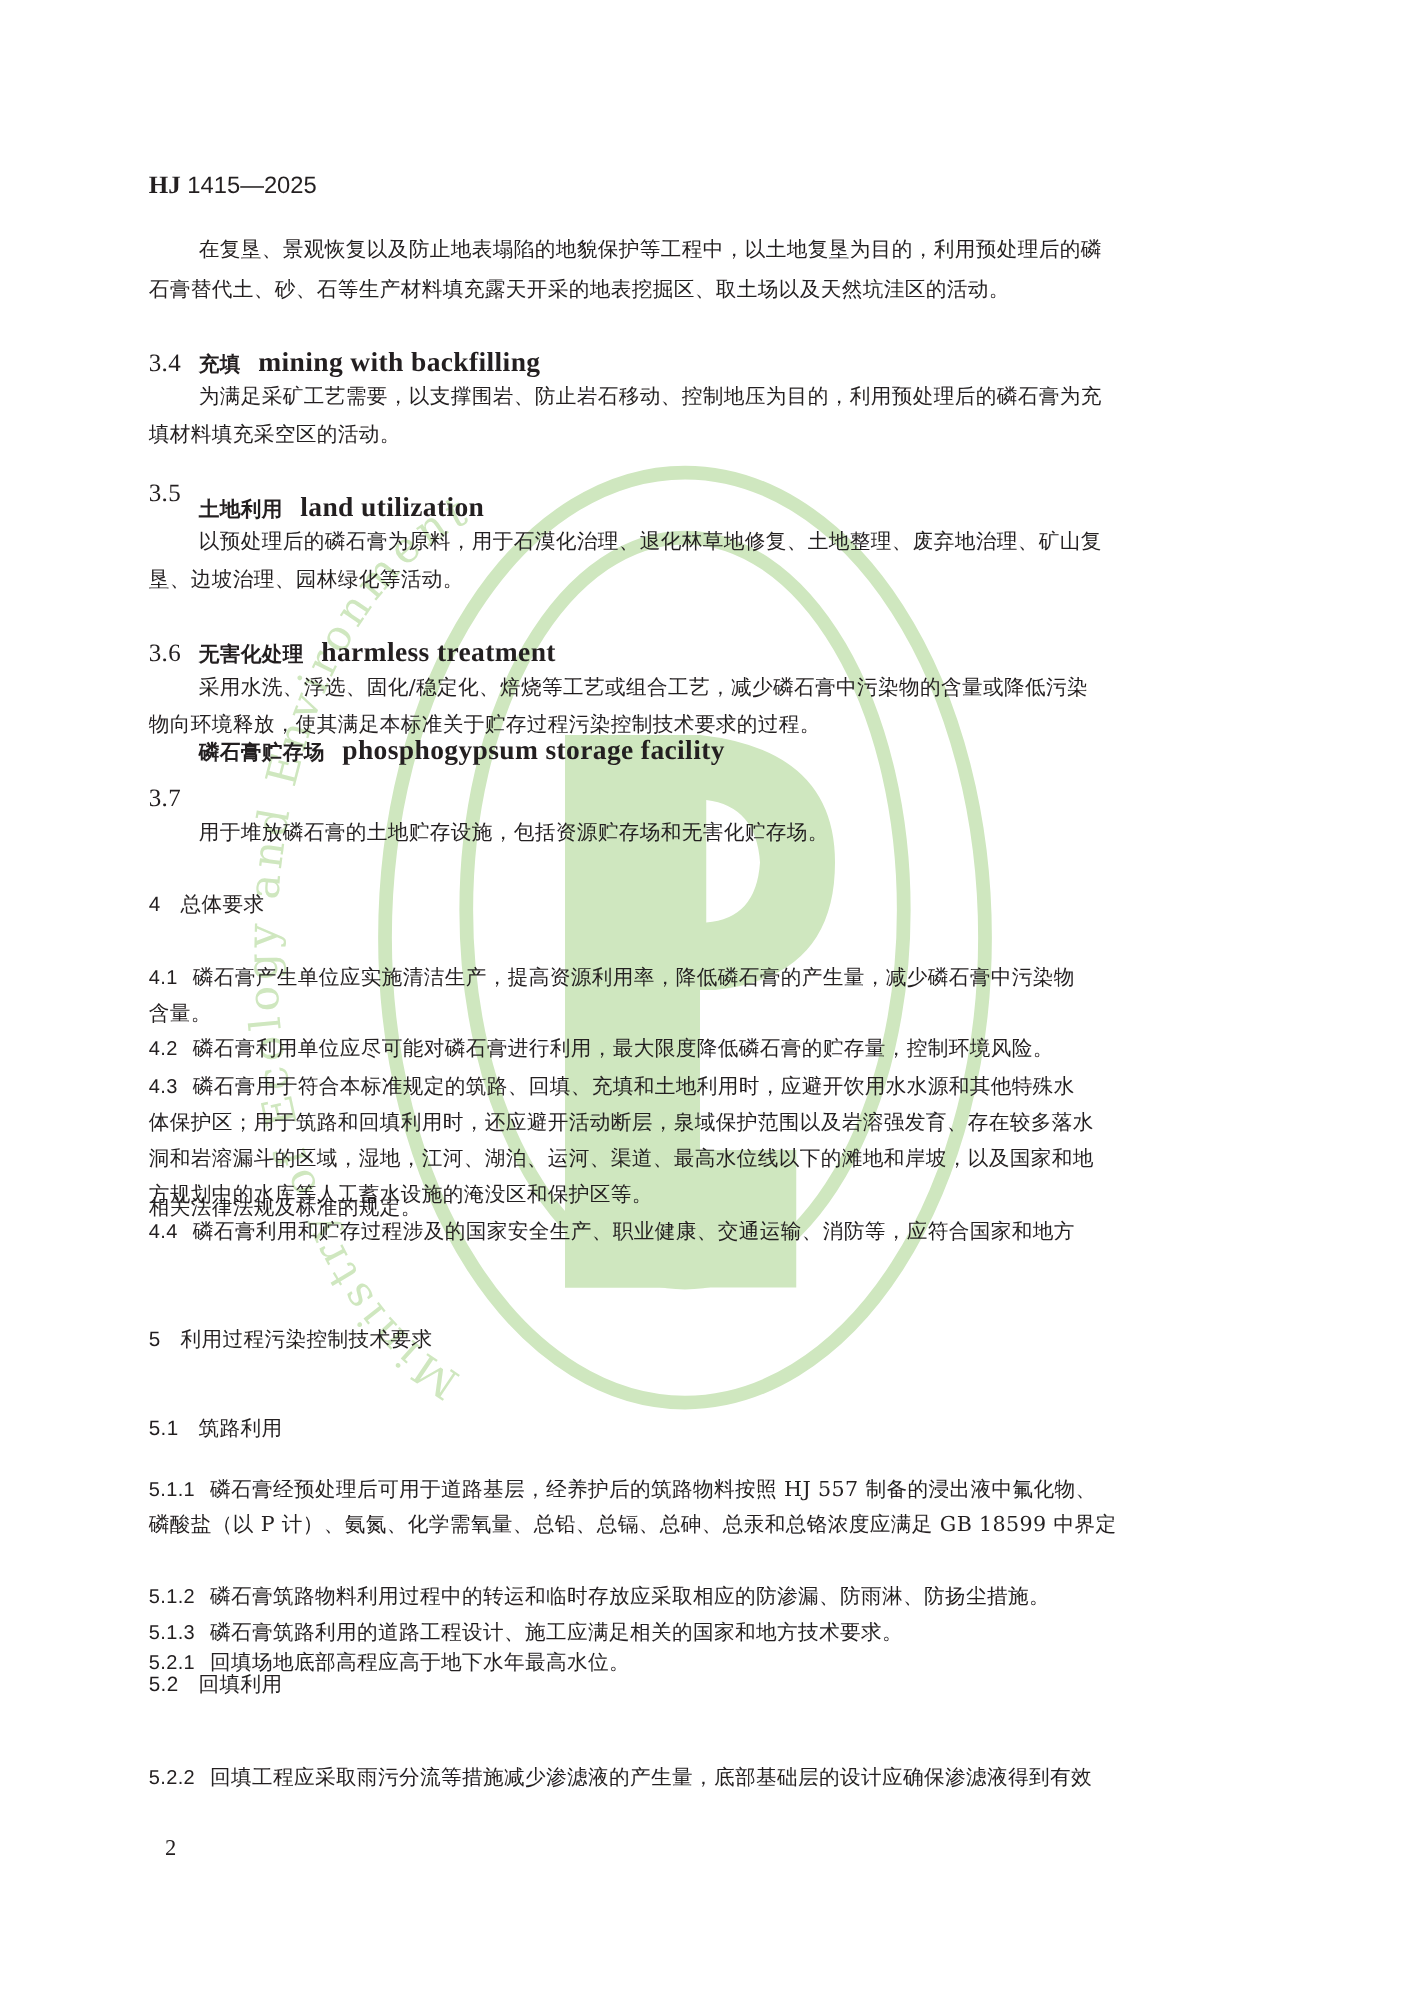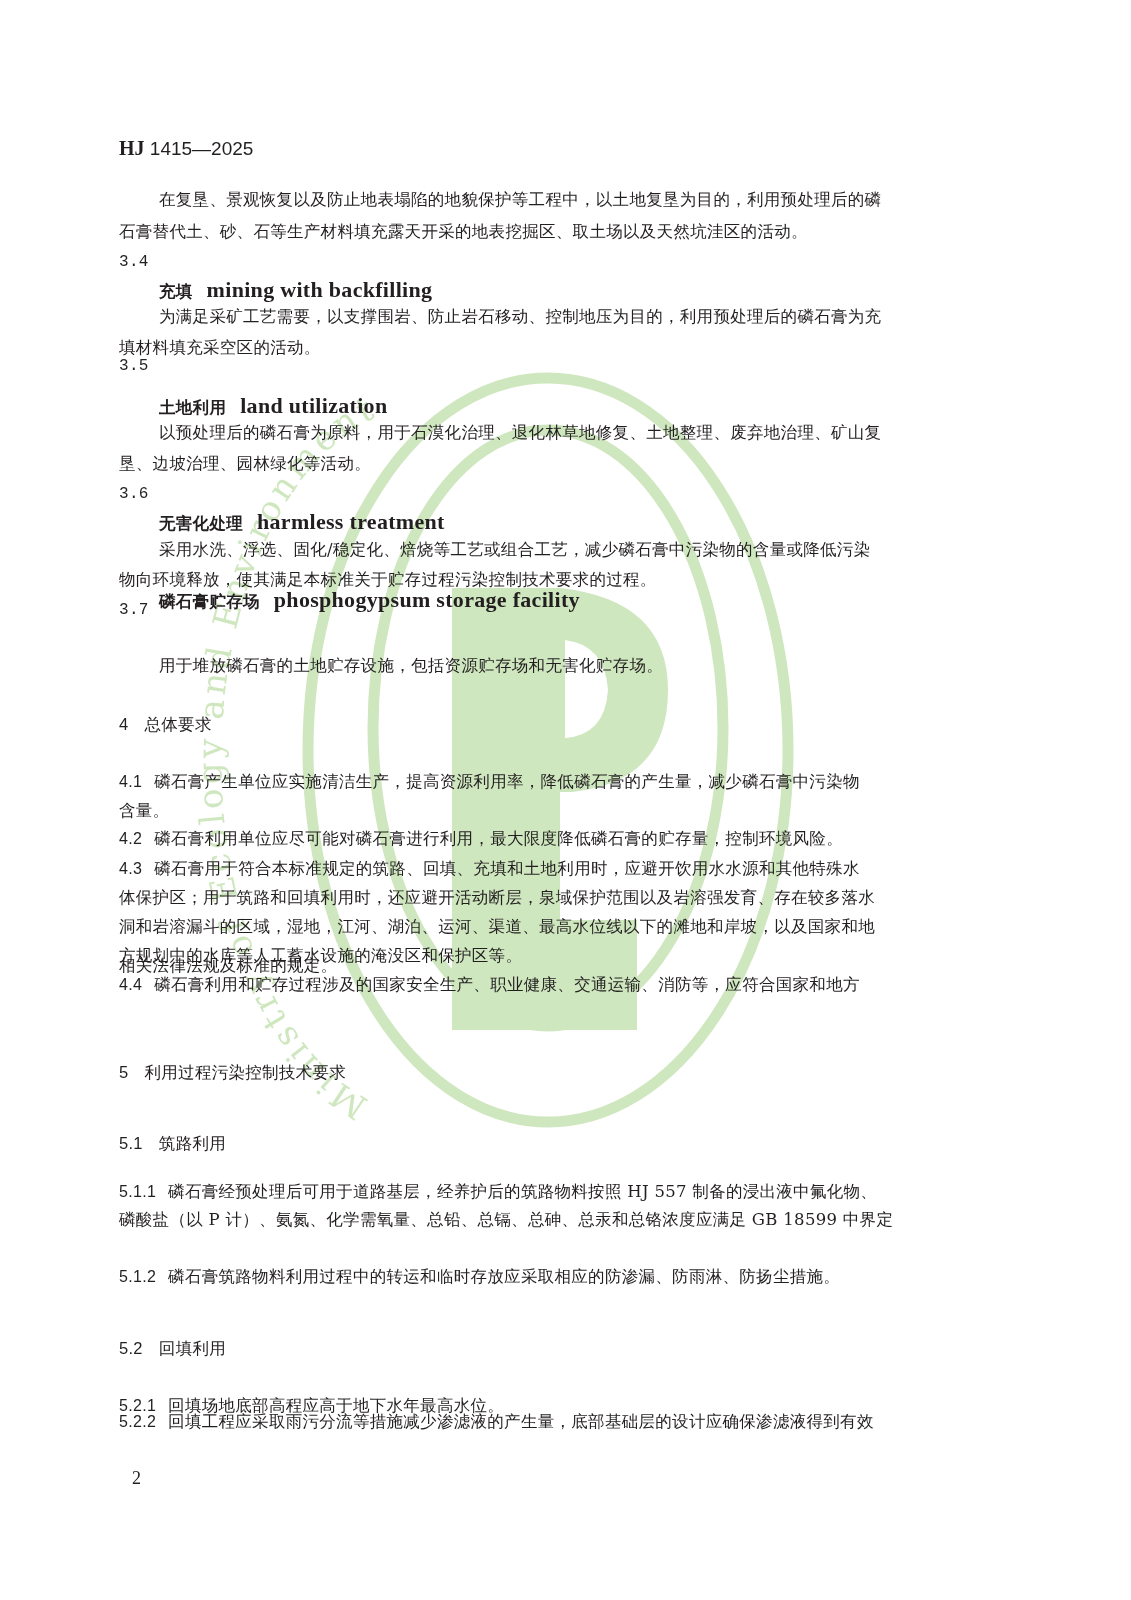--- a/index.html
+++ b/index.html
@@ -3,21 +3,21 @@
 <meta charset="utf-8">
 <style>
   html,body{margin:0;padding:0;background:#fff;}
   body{width:1131px;height:1600px;position:relative;overflow:hidden;font-family:"DejaVu Serif","Liberation Serif",serif;color:#231f20;}
   .wm{position:absolute;left:0;top:0;width:1131px;height:1600px;pointer-events:none;z-index:0;}
   .page{position:absolute;left:0;top:0;width:976px;height:1600px;z-index:1;}
   .hdr{position:absolute;left:119px;top:137px;font-size:19px;font-family:"Liberation Sans",sans-serif;}
   .hdr b{font-family:"Liberation Serif",serif;font-weight:bold;font-size:20px;}
   .line{position:absolute;left:119px;width:890px;font-size:16.5px;line-height:24px;white-space:nowrap;letter-spacing:0.3px;}
   .ind{left:159px;}
-  .num{font-family:Liberation Mono, monospace;font-size:16px;}
+  .num{font-family:Liberation Serif, serif;font-size:20px;margin-top:29px;}
   .term{font-weight:bold;}
   .term .en{font-family:"Liberation Serif",serif;font-weight:bold;margin-left:14px;font-size:22px;}
   .h1{font-family:"Liberation Sans",sans-serif;font-size:16.5px;}
   .h1 .n{margin-right:16px;}
   .it .n{font-family:"Liberation Sans",sans-serif;margin-right:12px;font-size:16px;}
   .pg{position:absolute;left:132px;top:1468px;font-size:18px;font-family:"Liberation Serif",serif;}
 </style>
 </head>
 <body>
 
@@ -73,20 +73,21 @@
   <div class="line it" style="top:973px"><span class="n">4.4</span><span>磷石膏利用和贮存过程涉及的国家安全生产、职业健康、交通运输、消防等，应符合国家和地方</span></div>
   <div class="line" style="top:954px">相关法律法规及标准的规定。</div>
 
   <div class="line h1" style="top:1060px"><span class="n">5</span><span>利用过程污染控制技术要求</span></div>
 
   <div class="line h1" style="top:1131px"><span class="n">5.1</span><span>筑路利用</span></div>
 
   <div class="line it" style="top:1180px"><span class="n">5.1.1</span><span>磷石膏经预处理后可用于道路基层，经养护后的筑路物料按照 HJ 557 制备的浸出液中氟化物、</span></div>
   <div class="line" style="top:1208px">磷酸盐（以 P 计）、氨氮、化学需氧量、总铅、总镉、总砷、总汞和总铬浓度应满足 GB 18599 中界定</div>
   <div class="line it" style="top:1265px"><span class="n">5.1.2</span><span>磷石膏筑路物料利用过程中的转运和临时存放应采取相应的防渗漏、防雨淋、防扬尘措施。</span></div>
+  <div class="line it" style="top:1294px"><span class="n">5.1.3</span><span>磷石膏筑路利用的道路工程设计、施工应满足相关的国家和地方技术要求。</span></div>
 
   <div class="line h1" style="top:1336px"><span class="n">5.2</span><span>回填利用</span></div>
 
-  <div class="line it" style="top:1394px"><span class="n">5.2.1</span><span>回填场地底部高程应高于地下水年最高水位。</span></div>
+  <div class="line it" style="top:1318px"><span class="n">5.2.1</span><span>回填场地底部高程应高于地下水年最高水位。</span></div>
   <div class="line it" style="top:1410px"><span class="n">5.2.2</span><span>回填工程应采取雨污分流等措施减少渗滤液的产生量，底部基础层的设计应确保渗滤液得到有效</span></div>
 
   <div class="pg">2</div>
 </div>
 
 </body></html>

